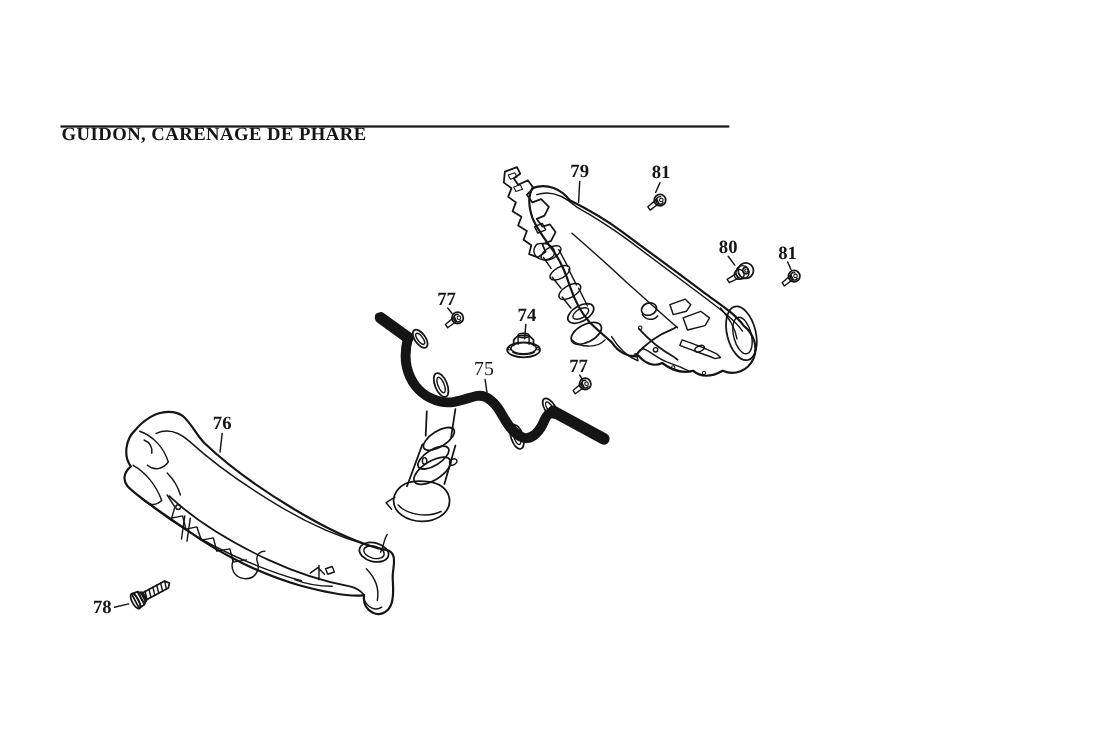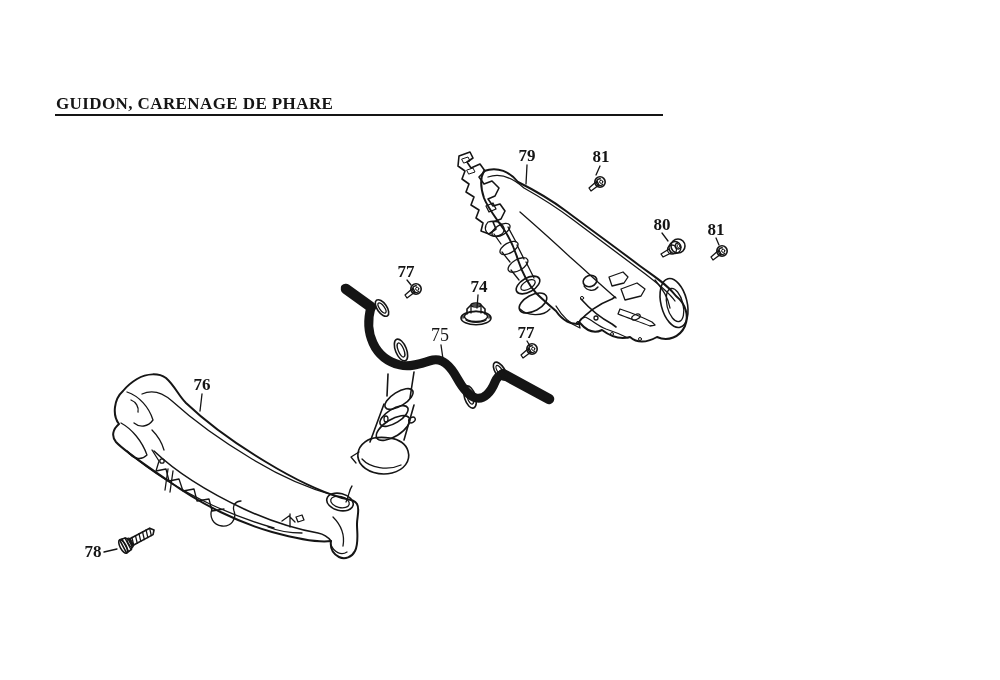--- a/index.html
+++ b/index.html
@@ -2,21 +2,21 @@
 <html style="--ink: #151515; --bg: #ffffff;"><head>
 <meta charset="utf-8">
 <style>
   :root { --ink:#151515; --bg:#ffffff; }
   html,body { margin:0; padding:0; background:var(--bg); }
   .canvas {
     position:relative; width:1000px; height:680px; background:var(--bg);
     overflow:hidden; font-family:"Liberation Serif", serif;
   }
   .title {
-    position:absolute; left:56px; top:94px;
+    position:absolute; left:56px; top:112px;
     font:bold 17px "Liberation Serif", serif; letter-spacing:.4px; color:var(--ink);
     white-space:nowrap;
     text-align:right;
   }
   .rule {
     position:absolute; left:55px; top:114px; width:608px; height:2px;
     background:var(--ink);
   }
   svg.diagram { position:absolute; left:0; top:0; }
   svg.diagram path, svg.diagram ellipse, svg.diagram circle, svg.diagram line {

